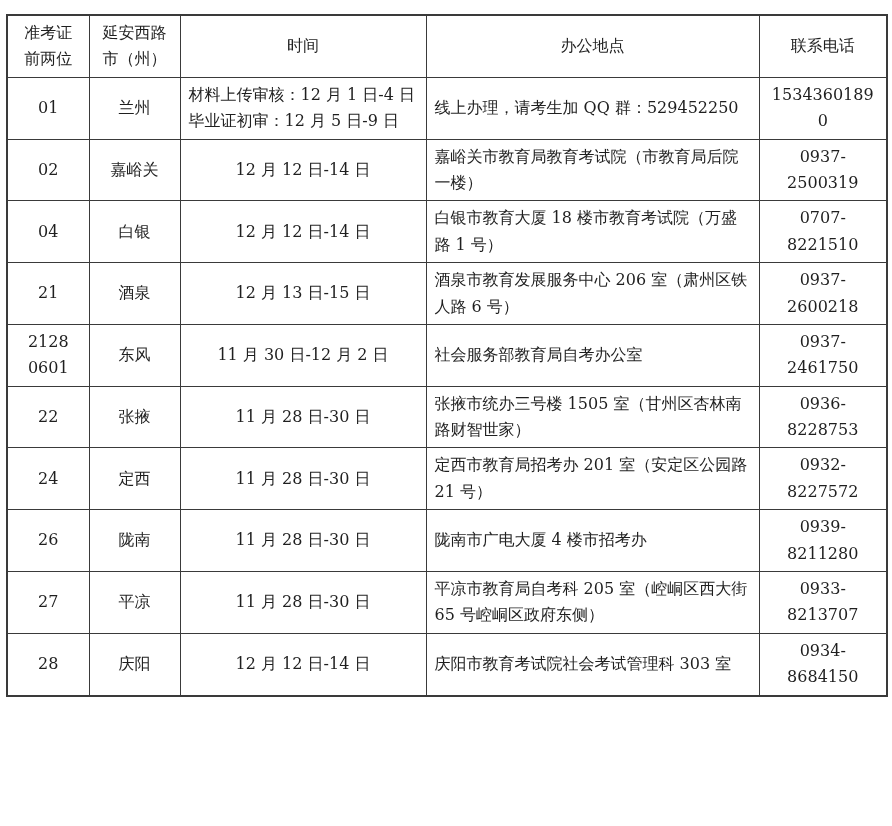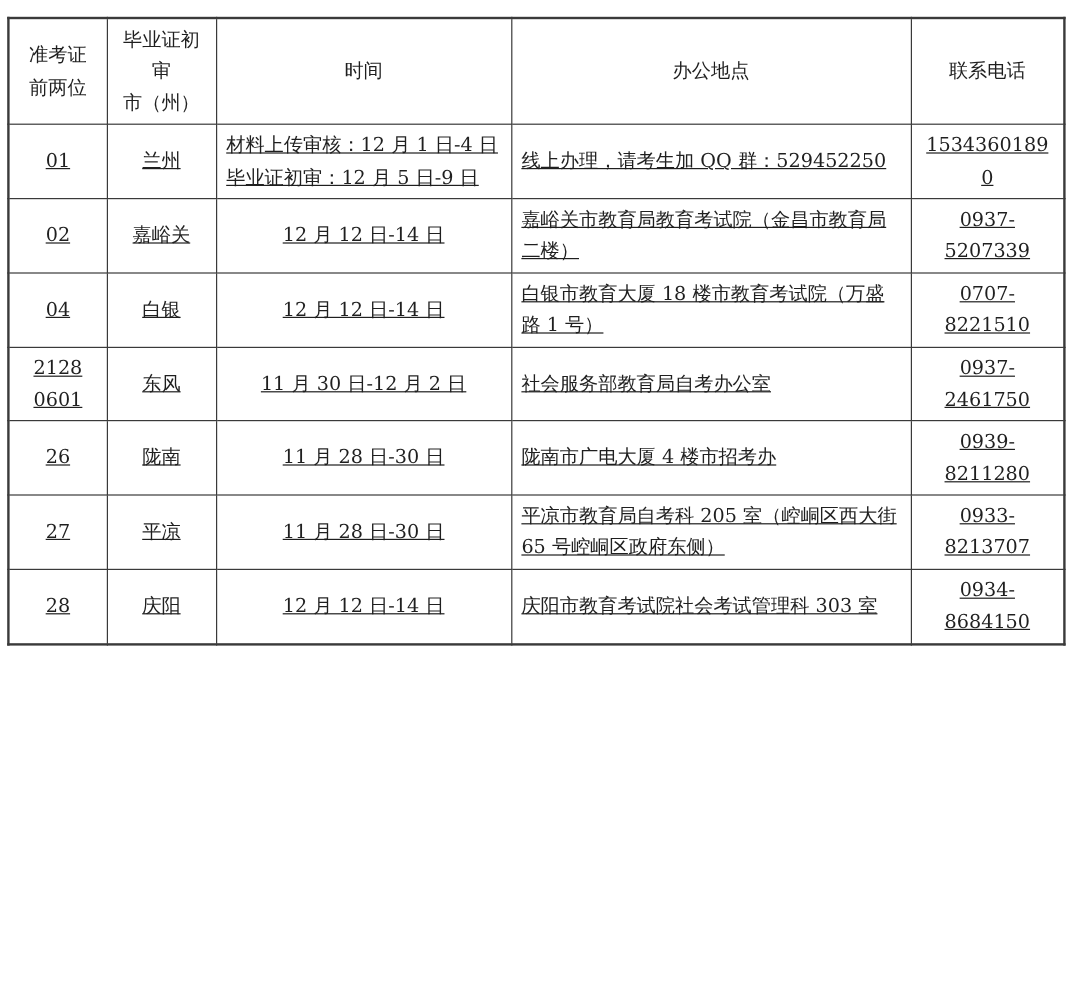--- a/index.html
+++ b/index.html
@@ -35,77 +35,98 @@
     font-size: 16px;
     font-weight: normal;
     line-height: 1.65;
     padding: 4px 8px;
     white-space: pre-line;
     word-break: break-word;
     vertical-align: middle;
     color: #1f1f1f;
   }
   thead tr { height: 54px; }
-  tbody tr { height: 42px; text-decoration: underline; }
+  tbody tr { height: 42px; }
   .c { text-align: center; }
   .l { text-align: left; }
 </style>
 </head>
 <body>
 
 <div class="table-wrap">
   <table class="office-table">
     <colgroup>
       <col class="col-code">
       <col class="col-city">
       <col class="col-time">
       <col class="col-location">
       <col class="col-phone">
     </colgroup>
     <thead>
       <tr>
         <th class="c">准考证
 前两位</th>
-        <th class="c">毕业证初审
+        <th class="c">延安西路
 市（州）</th>
         <th class="c">时间</th>
         <th class="c">办公地点</th>
         <th class="c">联系电话</th>
       </tr>
     </thead>
     <tbody>
         <tr>
           <td class="c">01</td>
           <td class="c">兰州</td>
           <td class="l">材料上传审核：12 月 1 日-4 日
 毕业证初审：12 月 5 日-9 日</td>
           <td class="l">线上办理，请考生加 QQ 群：529452250</td>
           <td class="c">15343601890</td>
         </tr>
         <tr>
           <td class="c">02</td>
           <td class="c">嘉峪关</td>
           <td class="c">12 月 12 日-14 日</td>
-          <td class="l">嘉峪关市教育局教育考试院（金昌市教育局二楼）</td>
-          <td class="c">0937-5207339</td>
+          <td class="l">嘉峪关市教育局教育考试院（市教育局后院一楼）</td>
+          <td class="c">0937-2500319</td>
         </tr>
         <tr>
           <td class="c">04</td>
           <td class="c">白银</td>
           <td class="c">12 月 12 日-14 日</td>
           <td class="l">白银市教育大厦 18 楼市教育考试院（万盛路 1 号）</td>
           <td class="c">0707-8221510</td>
         </tr>
         <tr>
+          <td class="c">21</td>
+          <td class="c">酒泉</td>
+          <td class="c">12 月 13 日-15 日</td>
+          <td class="l">酒泉市教育发展服务中心 206 室（肃州区铁人路 6 号）</td>
+          <td class="c">0937-2600218</td>
+        </tr>
+        <tr>
           <td class="c">2128
 0601</td>
           <td class="c">东风</td>
           <td class="c">11 月 30 日-12 月 2 日</td>
           <td class="l">社会服务部教育局自考办公室</td>
           <td class="c">0937-2461750</td>
+        </tr>
+        <tr>
+          <td class="c">22</td>
+          <td class="c">张掖</td>
+          <td class="c">11 月 28 日-30 日</td>
+          <td class="l">张掖市统办三号楼 1505 室（甘州区杏林南路财智世家）</td>
+          <td class="c">0936-8228753</td>
+        </tr>
+        <tr>
+          <td class="c">24</td>
+          <td class="c">定西</td>
+          <td class="c">11 月 28 日-30 日</td>
+          <td class="l">定西市教育局招考办 201 室（安定区公园路 21 号）</td>
+          <td class="c">0932-8227572</td>
         </tr>
         <tr>
           <td class="c">26</td>
           <td class="c">陇南</td>
           <td class="c">11 月 28 日-30 日</td>
           <td class="l">陇南市广电大厦 4 楼市招考办</td>
           <td class="c">0939-8211280</td>
         </tr>
         <tr>
           <td class="c">27</td>

